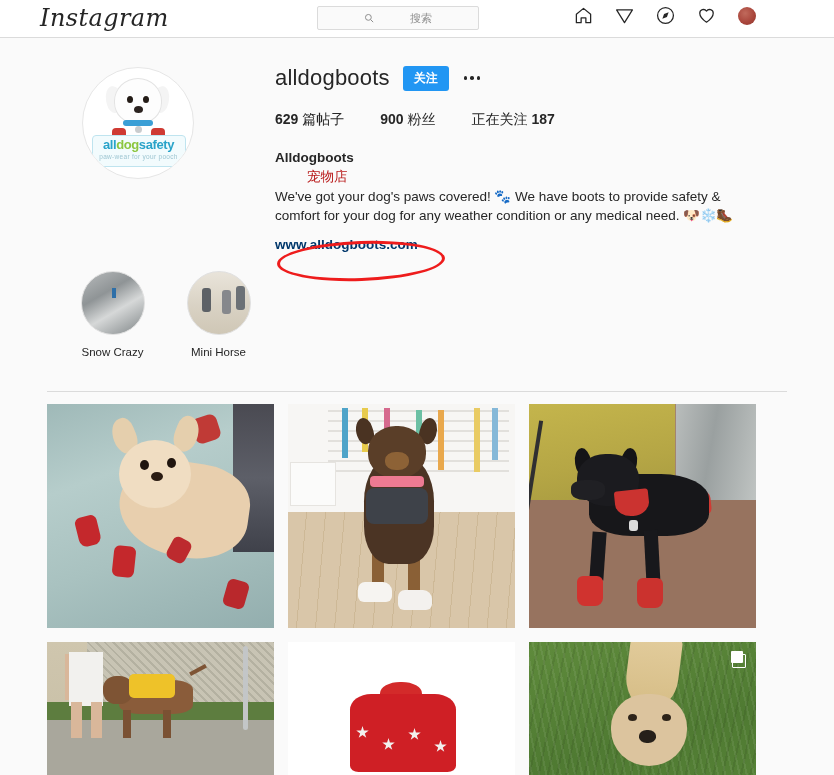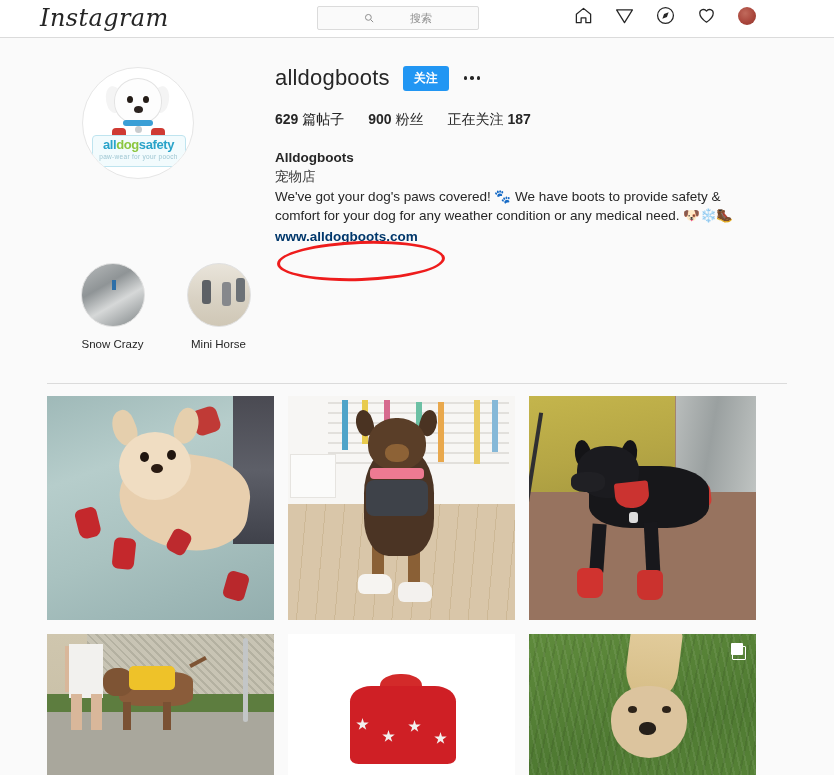--- a/index.html
+++ b/index.html
@@ -89,27 +89,27 @@
   .info{flex:1;padding-right:60px;}
   .row1{display:flex;align-items:center;gap:13px;height:30px;}
   .uname{font-size:22px;font-weight:300;color:#262626;letter-spacing:.2px;}
   .followbtn{
     background:#2196f3;color:#fff;border:0;border-radius:3px;
     font-size:12px;font-weight:bold;padding:4px 11px;cursor:pointer;
     font-family:"Liberation Sans",sans-serif;
   }
   .dots{display:flex;gap:3px;align-items:center;cursor:pointer;padding:4px 2px;}
   .dots i{width:3.5px;height:3.5px;border-radius:50%;background:#262626;display:block;}
-  .stats{display:flex;gap:24px;margin-top:18px;font-size:14px;}
+  .stats{display:flex;gap:36px;margin-top:18px;font-size:14px;}
   .stats .num{font-weight:bold;}
   .bio{margin-top:19px;font-size:13.5px;line-height:19px;}
   .bio .name{font-weight:bold;display:block;}
-  .bio .cat{color:#404040;display:block;}
+  .bio .cat{color:#b91c1c;display:block;margin-left:32px;}
   .bio .desc{display:block;margin-top:1px;max-width:462px;}
-  .bio .link{display:block;margin-top:2px;color:#00376b;font-weight:bold;font-size:13.5px;text-decoration:none;}
+  .bio .link{display:block;margin-top:10px;color:#00376b;font-weight:bold;font-size:13.5px;text-decoration:none;}
 
   
   .annot{
     position:absolute;left:277px;top:203px;width:162px;height:34px;
     border:3px solid #ee1c1c;border-radius:50%;
     transform:rotate(-2deg);pointer-events:none;
   }
 
   
   .highlights{display:flex;gap:43px;padding:17px 0 0 81px;}

